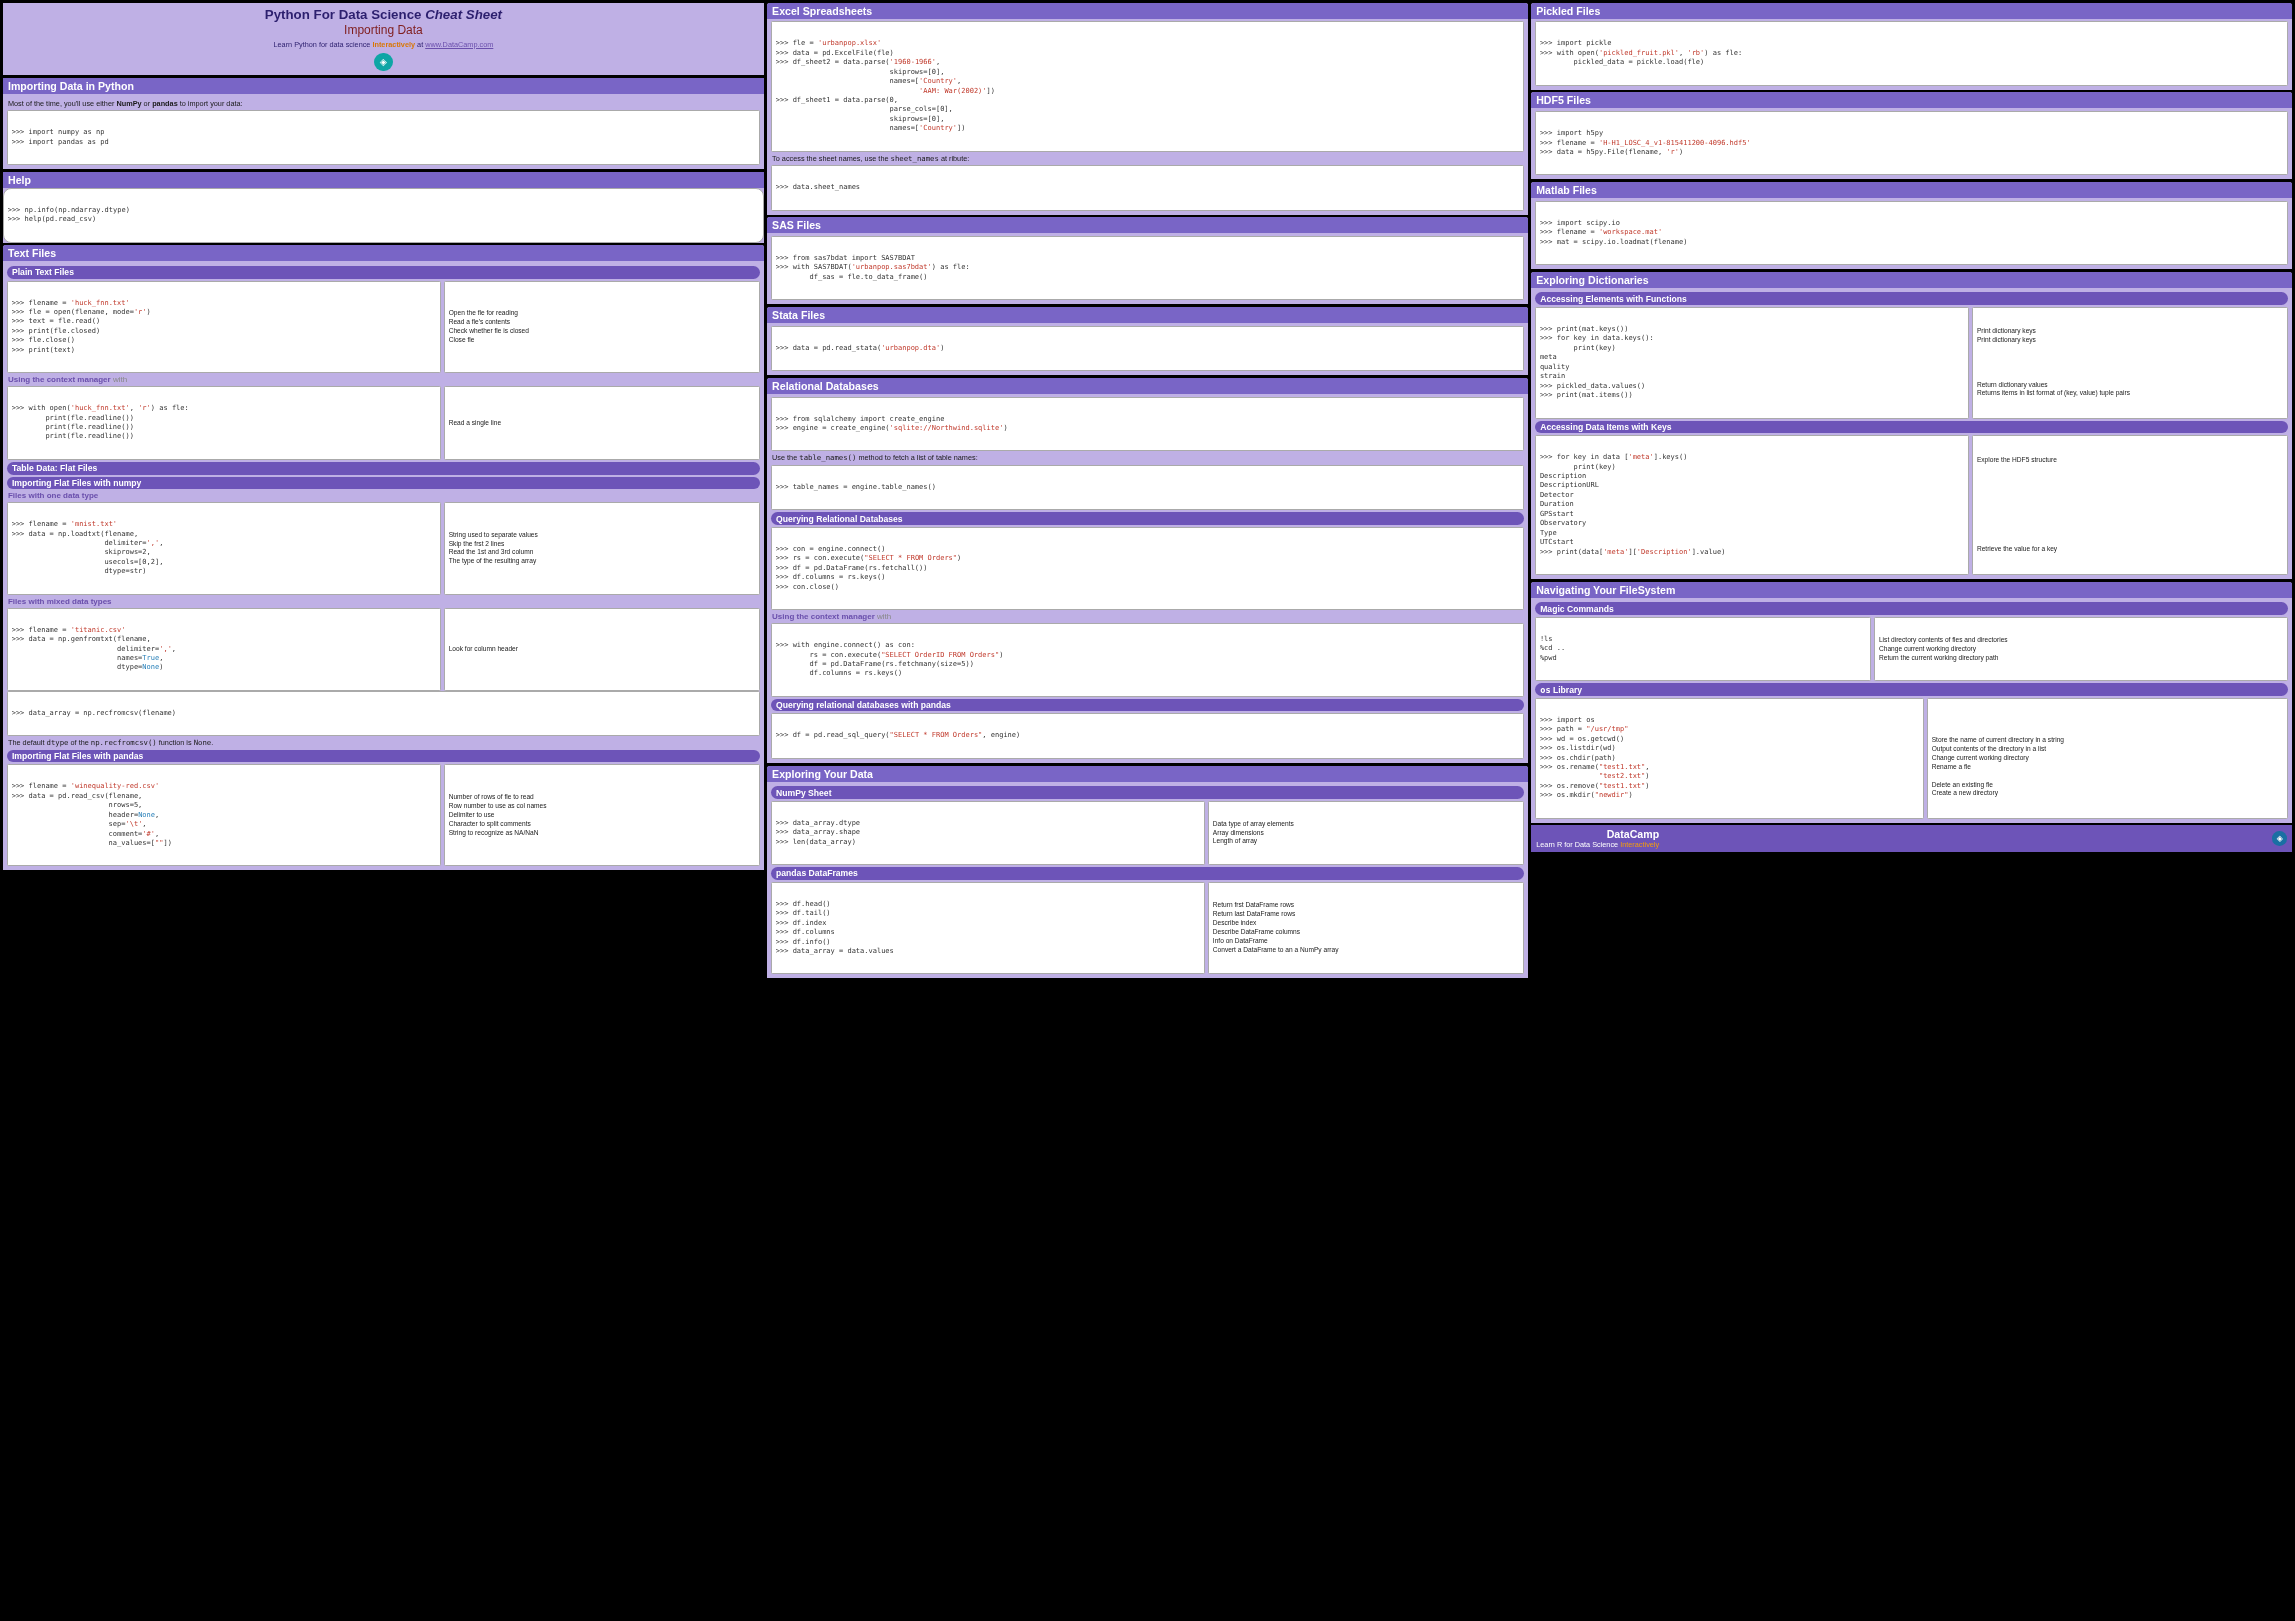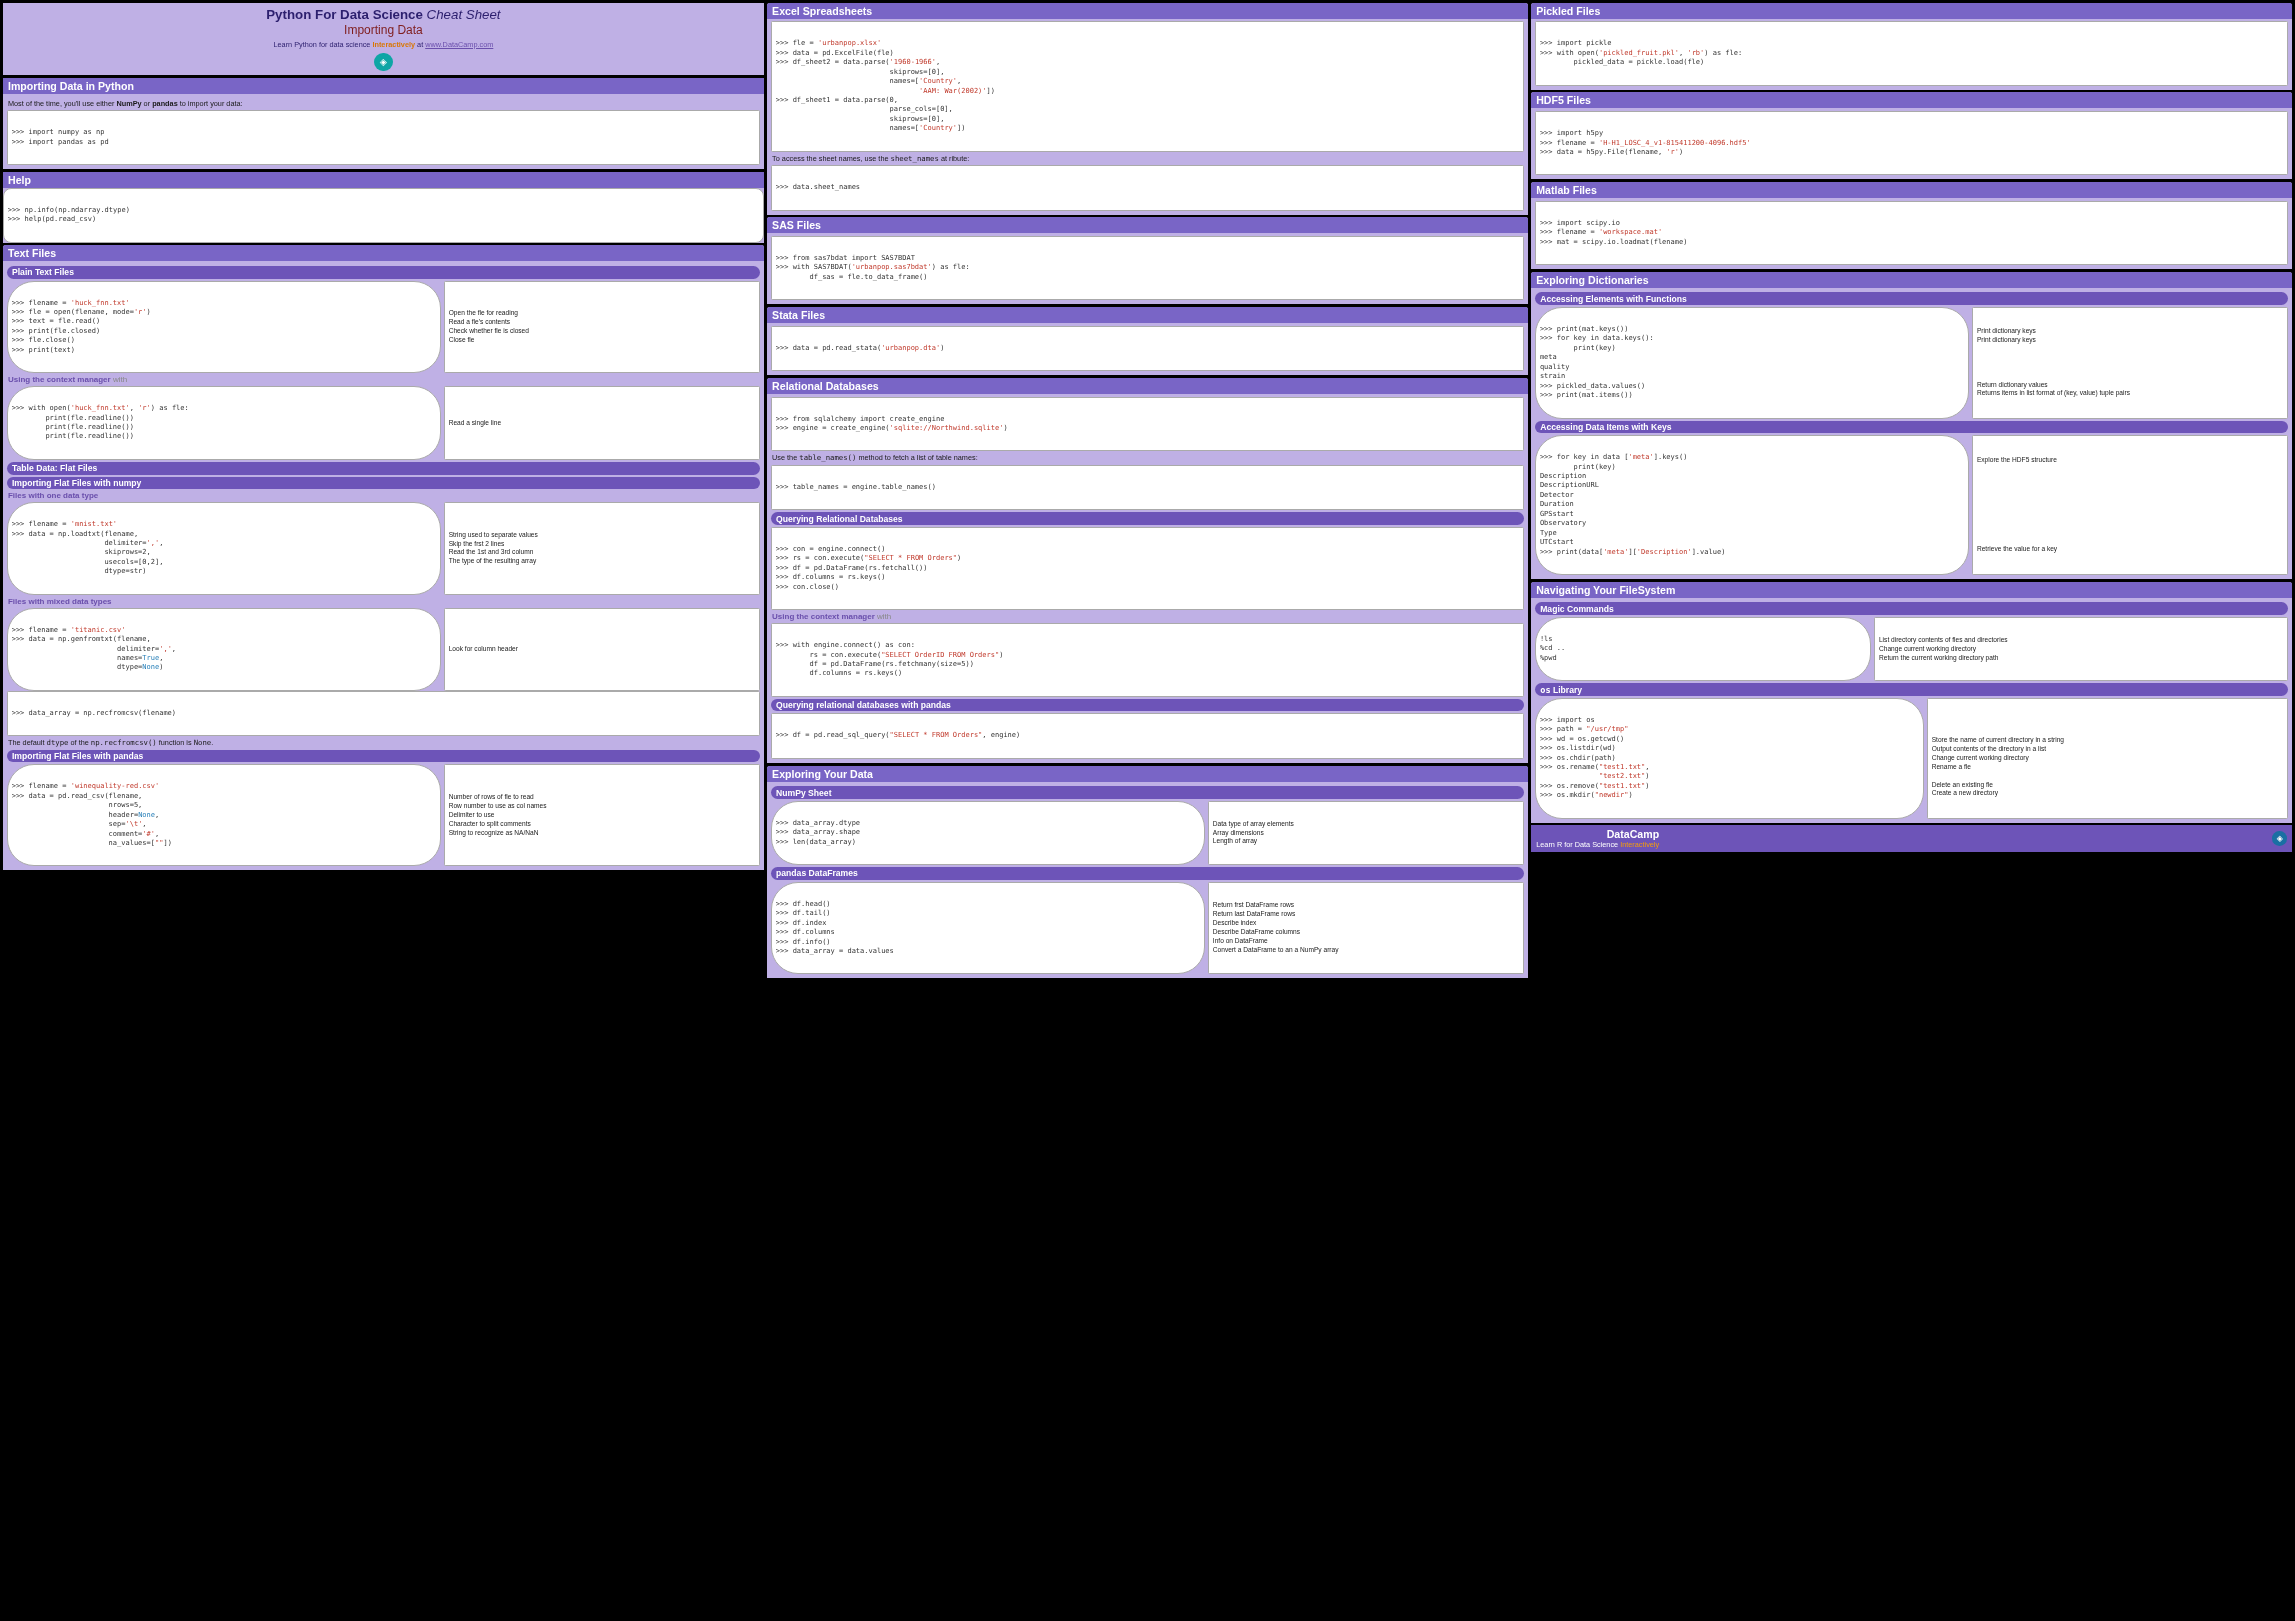--- a/index.html
+++ b/index.html
@@ -1,38 +1,38 @@
 <!DOCTYPE html>
 <html style="font-size:10.6px"><head>
 <meta charset="utf-8">
 <style>
 * { box-sizing: border-box; margin: 0; padding: 0; }
 body { background: #000; font-family: Arial, Helvetica, sans-serif; font-size: 7.3px; color: #1a1a1a; padding: 2.7px; }
 .page { display: flex; gap: 2.7px; }
 .col { flex: 1; display: flex; flex-direction: column; gap: 2.7px; }
 .header-box { background: #bfb0e5; padding: 4px; text-align: center; }
 .header-title { font-size: 13.3px; font-weight: bold; color: #2c1f6e; }
-.header-title .italic { font-style: italic; font-weight: normal; }
+.header-title .italic { font-style: italic; font-weight: bold; }
 .header-sub { font-size: 12px; color: #7f1d1d; margin-top: 1.3px; }
 .header-link { font-size: 7.3px; color: #2c1f6e; margin-top: 2.7px; }
 .header-link .bold { color: #d97706; font-weight: bold; }
 .header-link .url { color: #6a4fac; text-decoration: underline; }
 .logo-wrap { margin-top: 4px; }
 .logo-circle { display: inline-flex; width: 18.6px; height: 18.6px; border-radius: 50%; background: #0ea5a5; align-items: center; justify-content: center; color: #fff; font-size: 9.3px; }
 .panel { background: #bfb0e5; border-radius: 2.7px 2.7px 0 0; }
 .panel-header { background: #7965c6; color: #fff; font-size: 10.6px; font-weight: bold; padding: 2px 5.3px; border-radius: 2.7px 2.7px 0 0; }
 .panel-body { padding: 2.7px 4px 4px; }
 .subhead { background: #6d54b8; color: #fff; font-size: 8.6px; font-weight: bold; padding: 1.3px 5.3px; border-radius: 6.6px; margin: 2px 0; }
 .sublabel { color: #6a4fac; font-size: 8px; font-weight: bold; margin: 2px 1.3px; }
 .sublabel .code { color: #888; font-family: Liberation Sans, sans-serif; font-weight: normal; }
 .prose { font-size: 7.3px; margin: 2px 1.3px; line-height: 1.3; }
 .prose .bold { font-weight: bold; }
 pre.code { background: #fff; border: 0.7px solid #aaa; border-radius: 1.3px; padding: 17px 4px; font-family: monospace; font-size: 7px; line-height: 1.35; white-space: pre; overflow: hidden; color: #333; }
 .row { display: flex; gap: 2.7px; align-items: stretch; }
-.row pre.code { flex: 1; border-radius: 27px; }
+.row pre.code { flex: 1; }
 .annot { background: #fff; border: 0.7px solid #aaa; border-radius: 1.3px; padding: 2.7px 4px; font-size: 6.6px; line-height: 1.35; width: 42%; display: flex; flex-direction: column; justify-content: center; }
 .code .s { color: #c0392b; }
 .code .k { color: #2980b9; }
 .mono { font-family: monospace; }
 .panel-minimal { background: #bfb0e5; border-radius: 0; }
 .panel-minimal .panel-header { border-radius: 0; }
 .footer { background: #6d54b8; color: #fff; padding: 2.7px 5.3px; display: flex; align-items: center; justify-content: space-between; }
 .footer-text { text-align: right; font-size: 7.3px; }
 .footer-text .brand { font-size: 10.6px; font-weight: bold; display: block; }
 .footer-text .orange { color: #f59e0b; }

